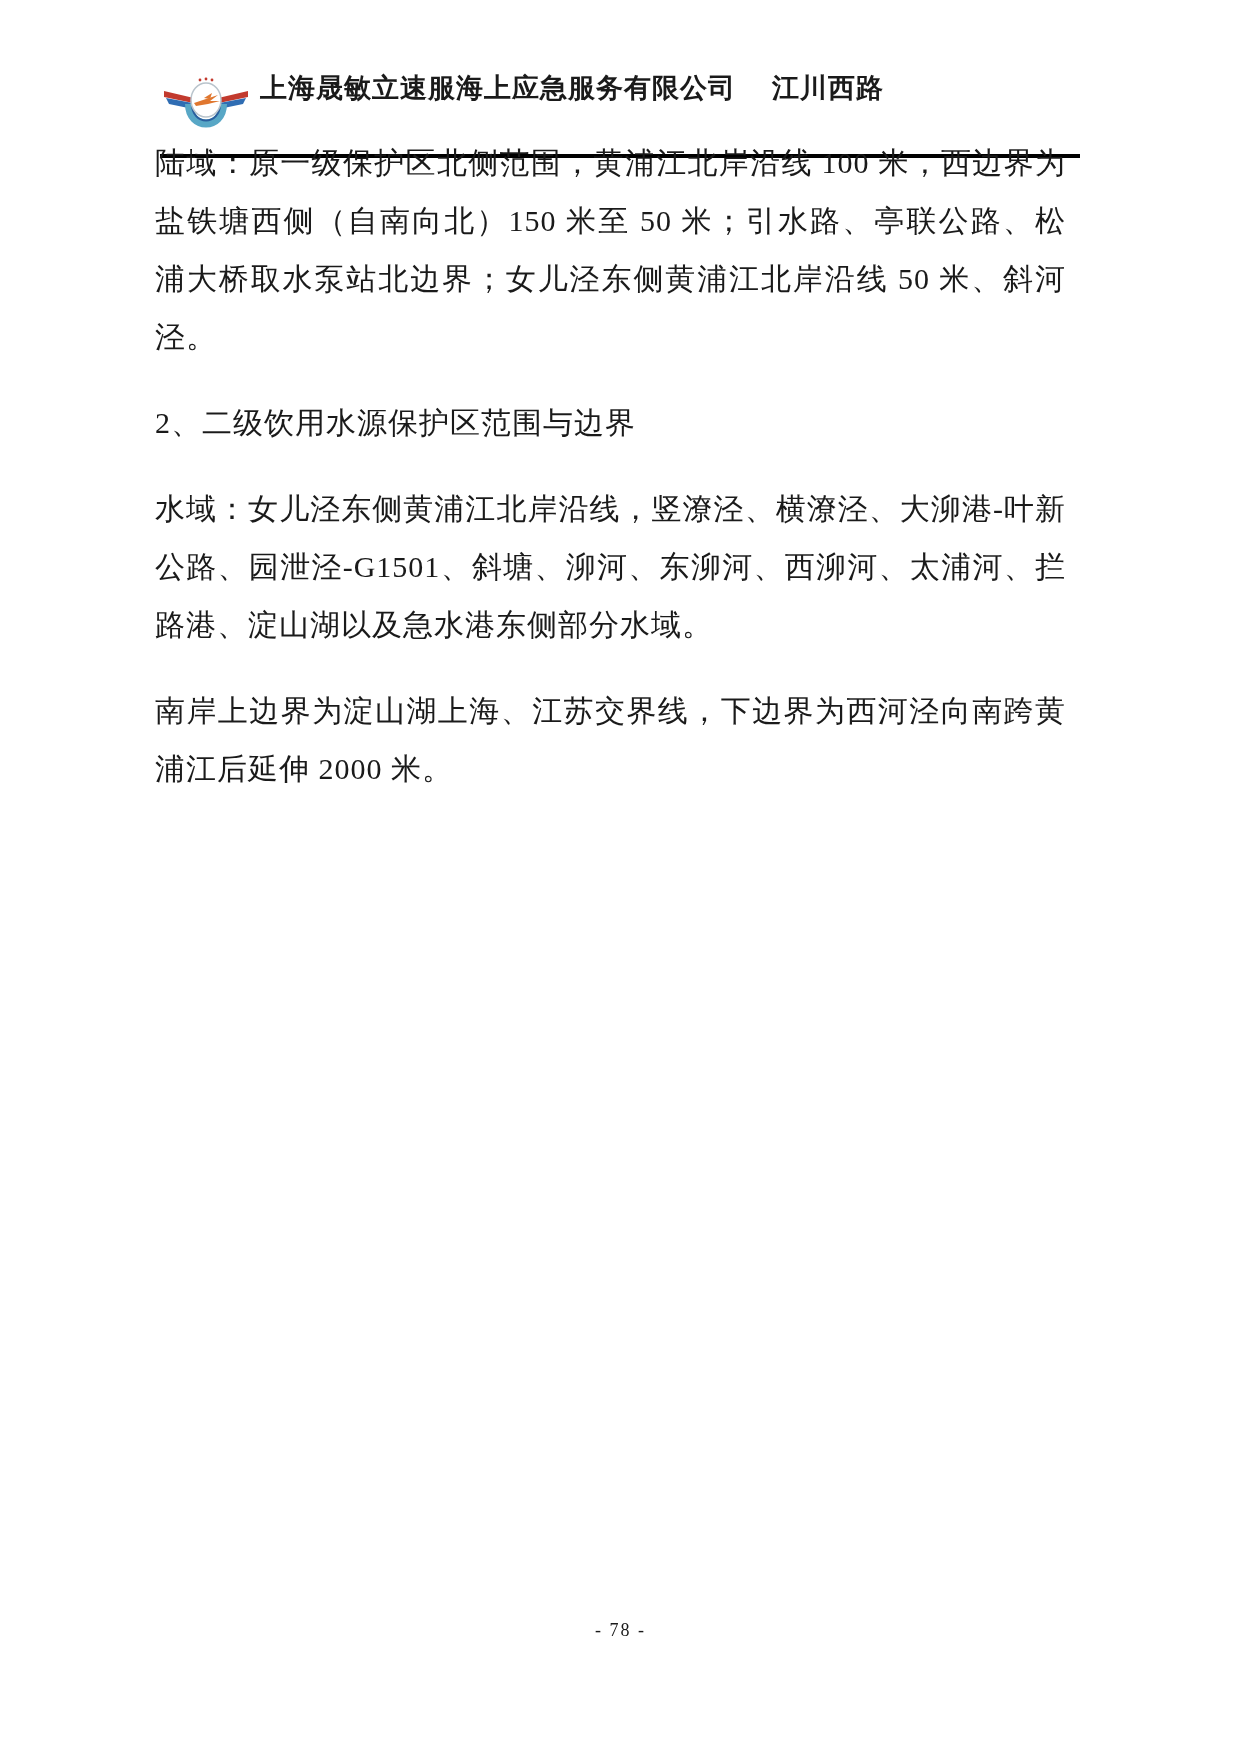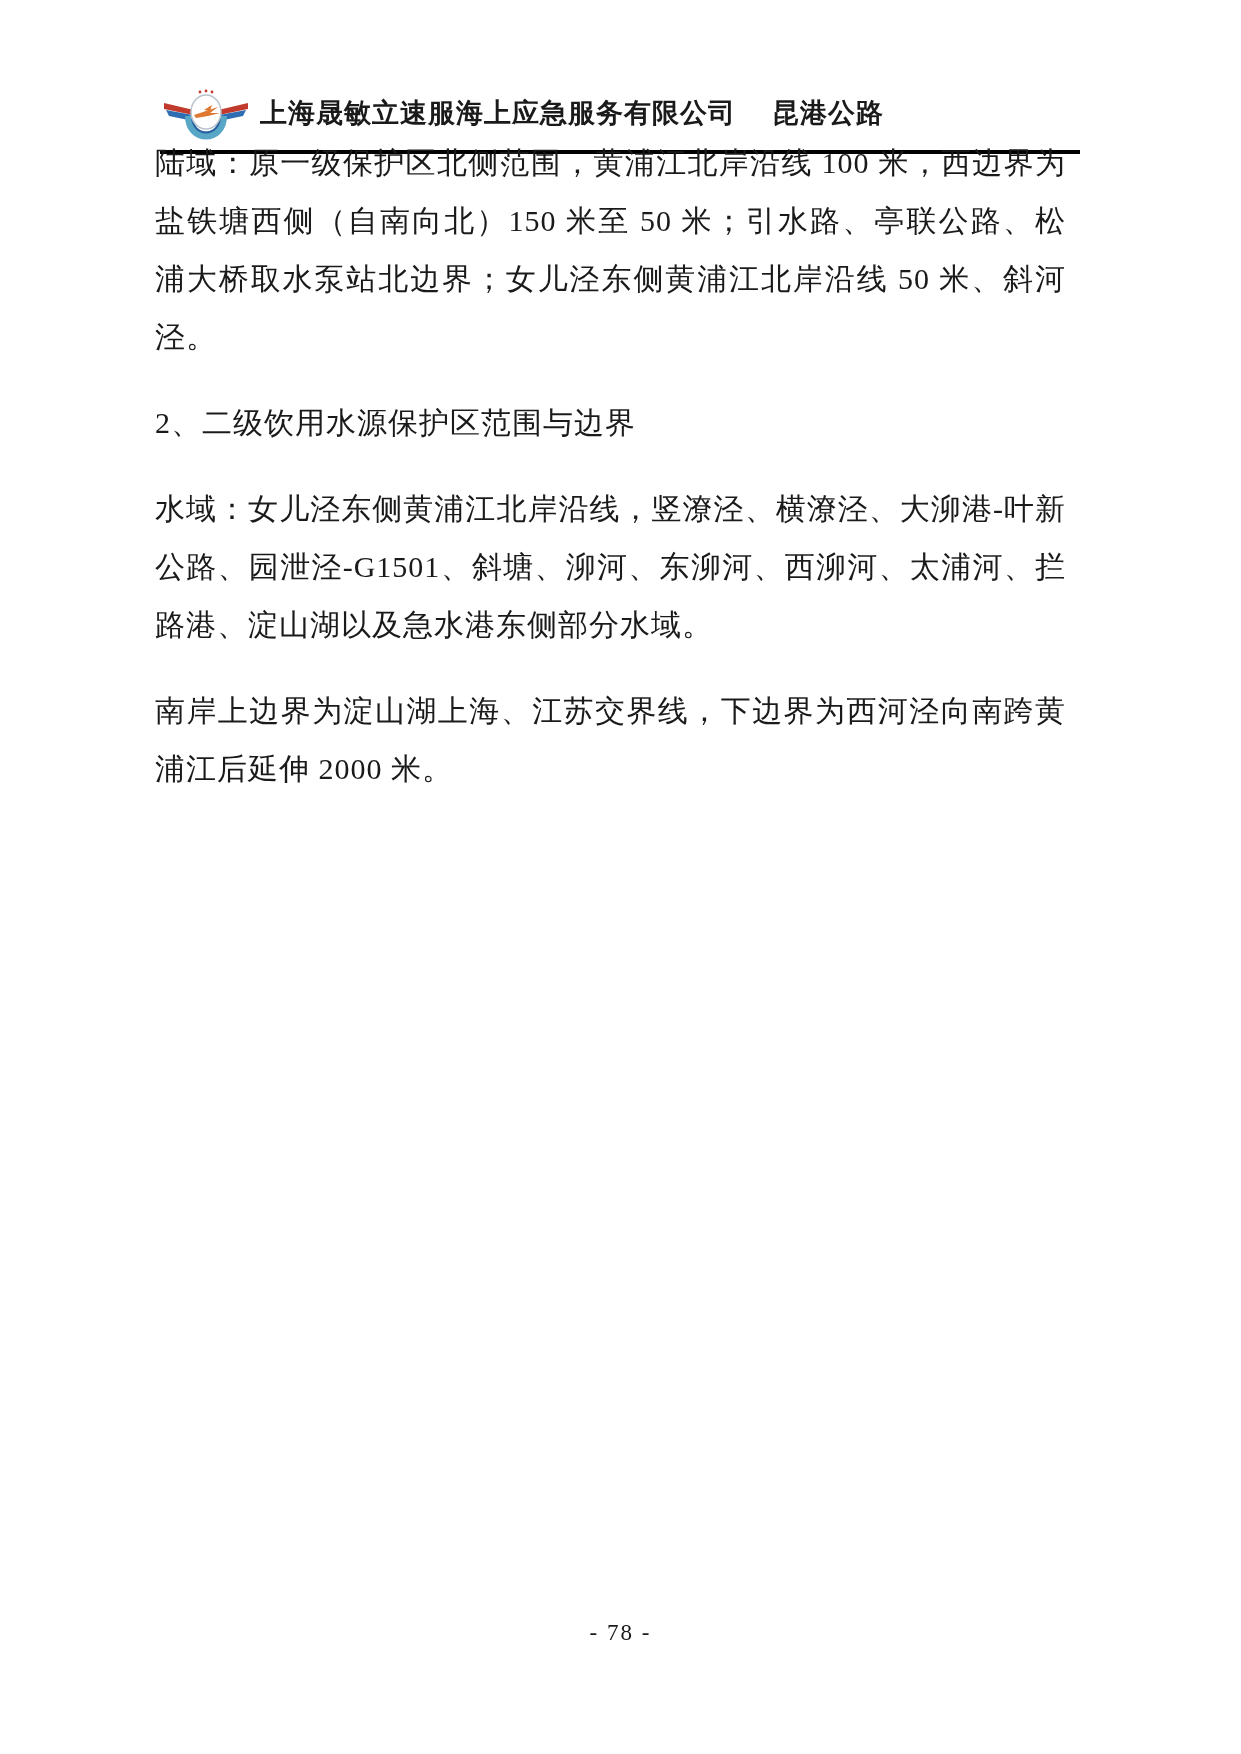--- a/index.html
+++ b/index.html
@@ -8,25 +8,25 @@
     position:relative;
     width:1241px; height:1754px;
     margin:0 auto;
     background:#ffffff;
     font-family:"Liberation Serif","DejaVu Serif",serif;
     color:#1a1a1a;
     overflow:hidden;
   }
   .header {
     position:absolute;
-    top:82px; left:160px; width:920px;
+    top:70px; left:160px; width:920px;
     display:flex;
-    align-items:center;
+    align-items:flex-start;
     border-bottom:4px solid #000;
-    padding-bottom:2px;
+    padding-bottom:18px;
   }
   .logo {
     width:92px; height:66px;
     flex:0 0 auto;
     margin-right:8px;
     position:relative;
     top:4px;
   }
   .header-titles {
     display:flex;
@@ -46,21 +46,21 @@
     line-height:58px;
     text-align:justify;
     text-justify:inter-ideograph;
     letter-spacing:1px;
   }
   .content p { margin-bottom:28px; }
   .footer {
     position:absolute;
     top:1620px; left:0; width:100%;
     text-align:center;
-    font-size:23px;
+    font-size:18px;
     letter-spacing:2px;
     color:#1a1a1a;
   }
 </style>
 </head>
 <body>
 
 <div class="page">
 
   <div class="header">
@@ -81,21 +81,21 @@
         <path d="M32 30 C32 52 60 52 60 30" fill="none" stroke="#2a5f9e" stroke-width="2"></path>
 
         <ellipse cx="46" cy="26" rx="15" ry="17" fill="#ffffff" stroke="#b9c4cc" stroke-width="1.5"></ellipse>
 
         <path d="M34 29 L58 21 L50 27 L60 27 L48 30 L36 32 Z" fill="#e0772f"></path>
         <path d="M44 24 L52 19 L50 25 Z" fill="#e0772f"></path>
       </svg>
     </span>
     <span class="header-titles">
       <span class="company-name">上海晟敏立速服海上应急服务有限公司</span>
-      <span class="doc-type">昆港公路</span>
+      <span class="doc-type">江川西路</span>
     </span>
   </div>
 
   <div class="content">
     <p>陆域：原一级保护区北侧范围，黄浦江北岸沿线 100 米，西边界为盐铁塘西侧（自南向北）150 米至 50 米；引水路、亭联公路、松浦大桥取水泵站北边界；女儿泾东侧黄浦江北岸沿线 50 米、斜河泾。</p>
     <p>2、二级饮用水源保护区范围与边界</p>
     <p>水域：女儿泾东侧黄浦江北岸沿线，竖潦泾、横潦泾、大泖港-叶新公路、园泄泾-G1501、斜塘、泖河、东泖河、西泖河、太浦河、拦路港、淀山湖以及急水港东侧部分水域。</p>
     <p>南岸上边界为淀山湖上海、江苏交界线，下边界为西河泾向南跨黄浦江后延伸 2000 米。</p>
   </div>
 

